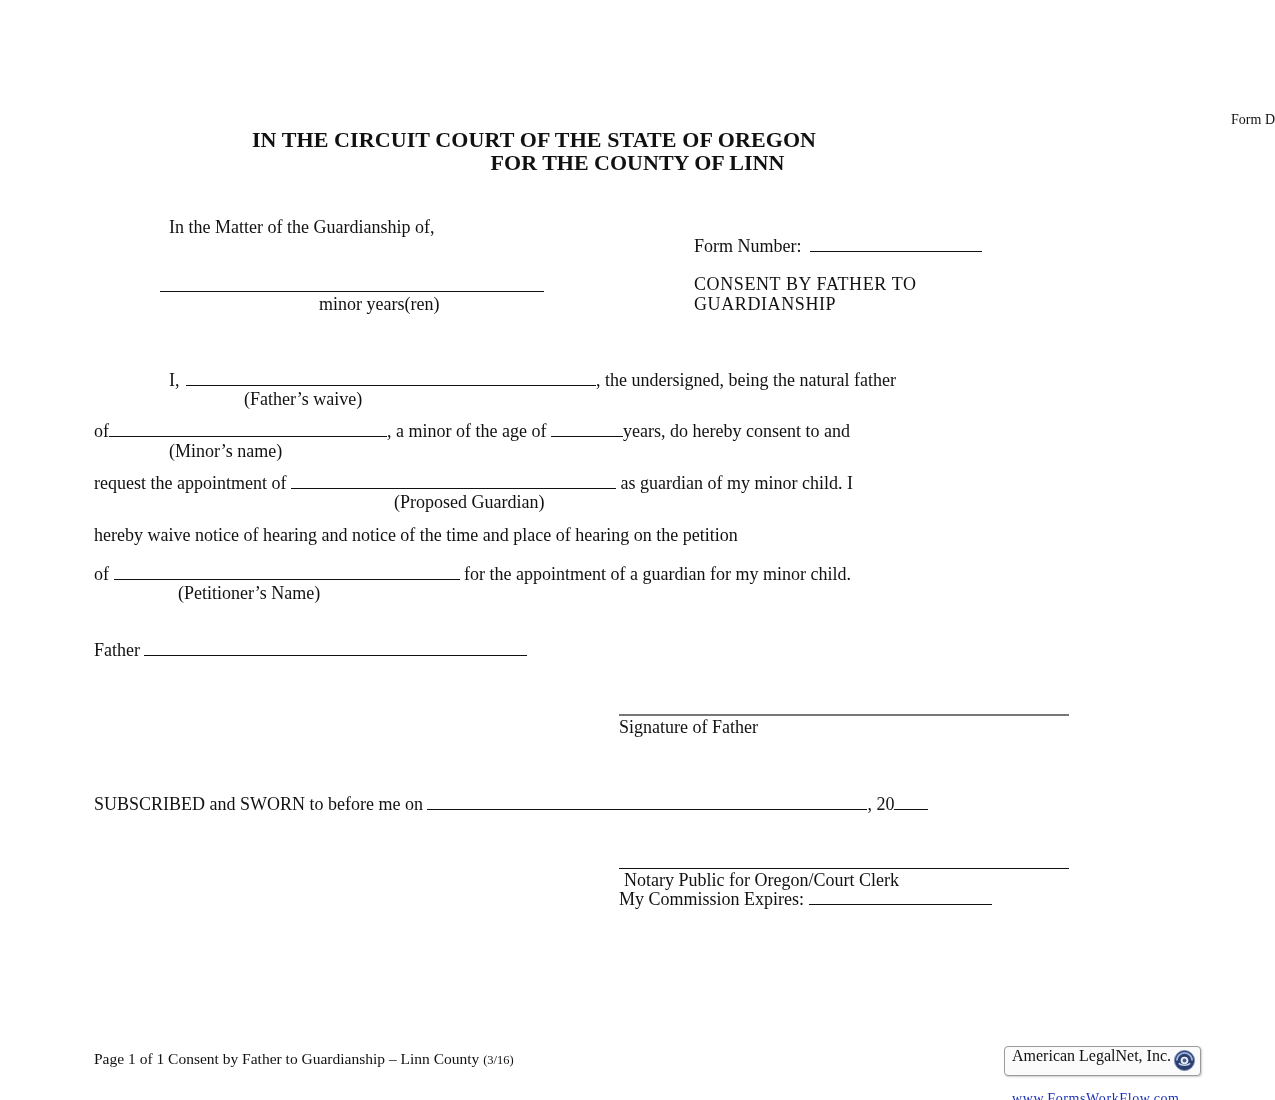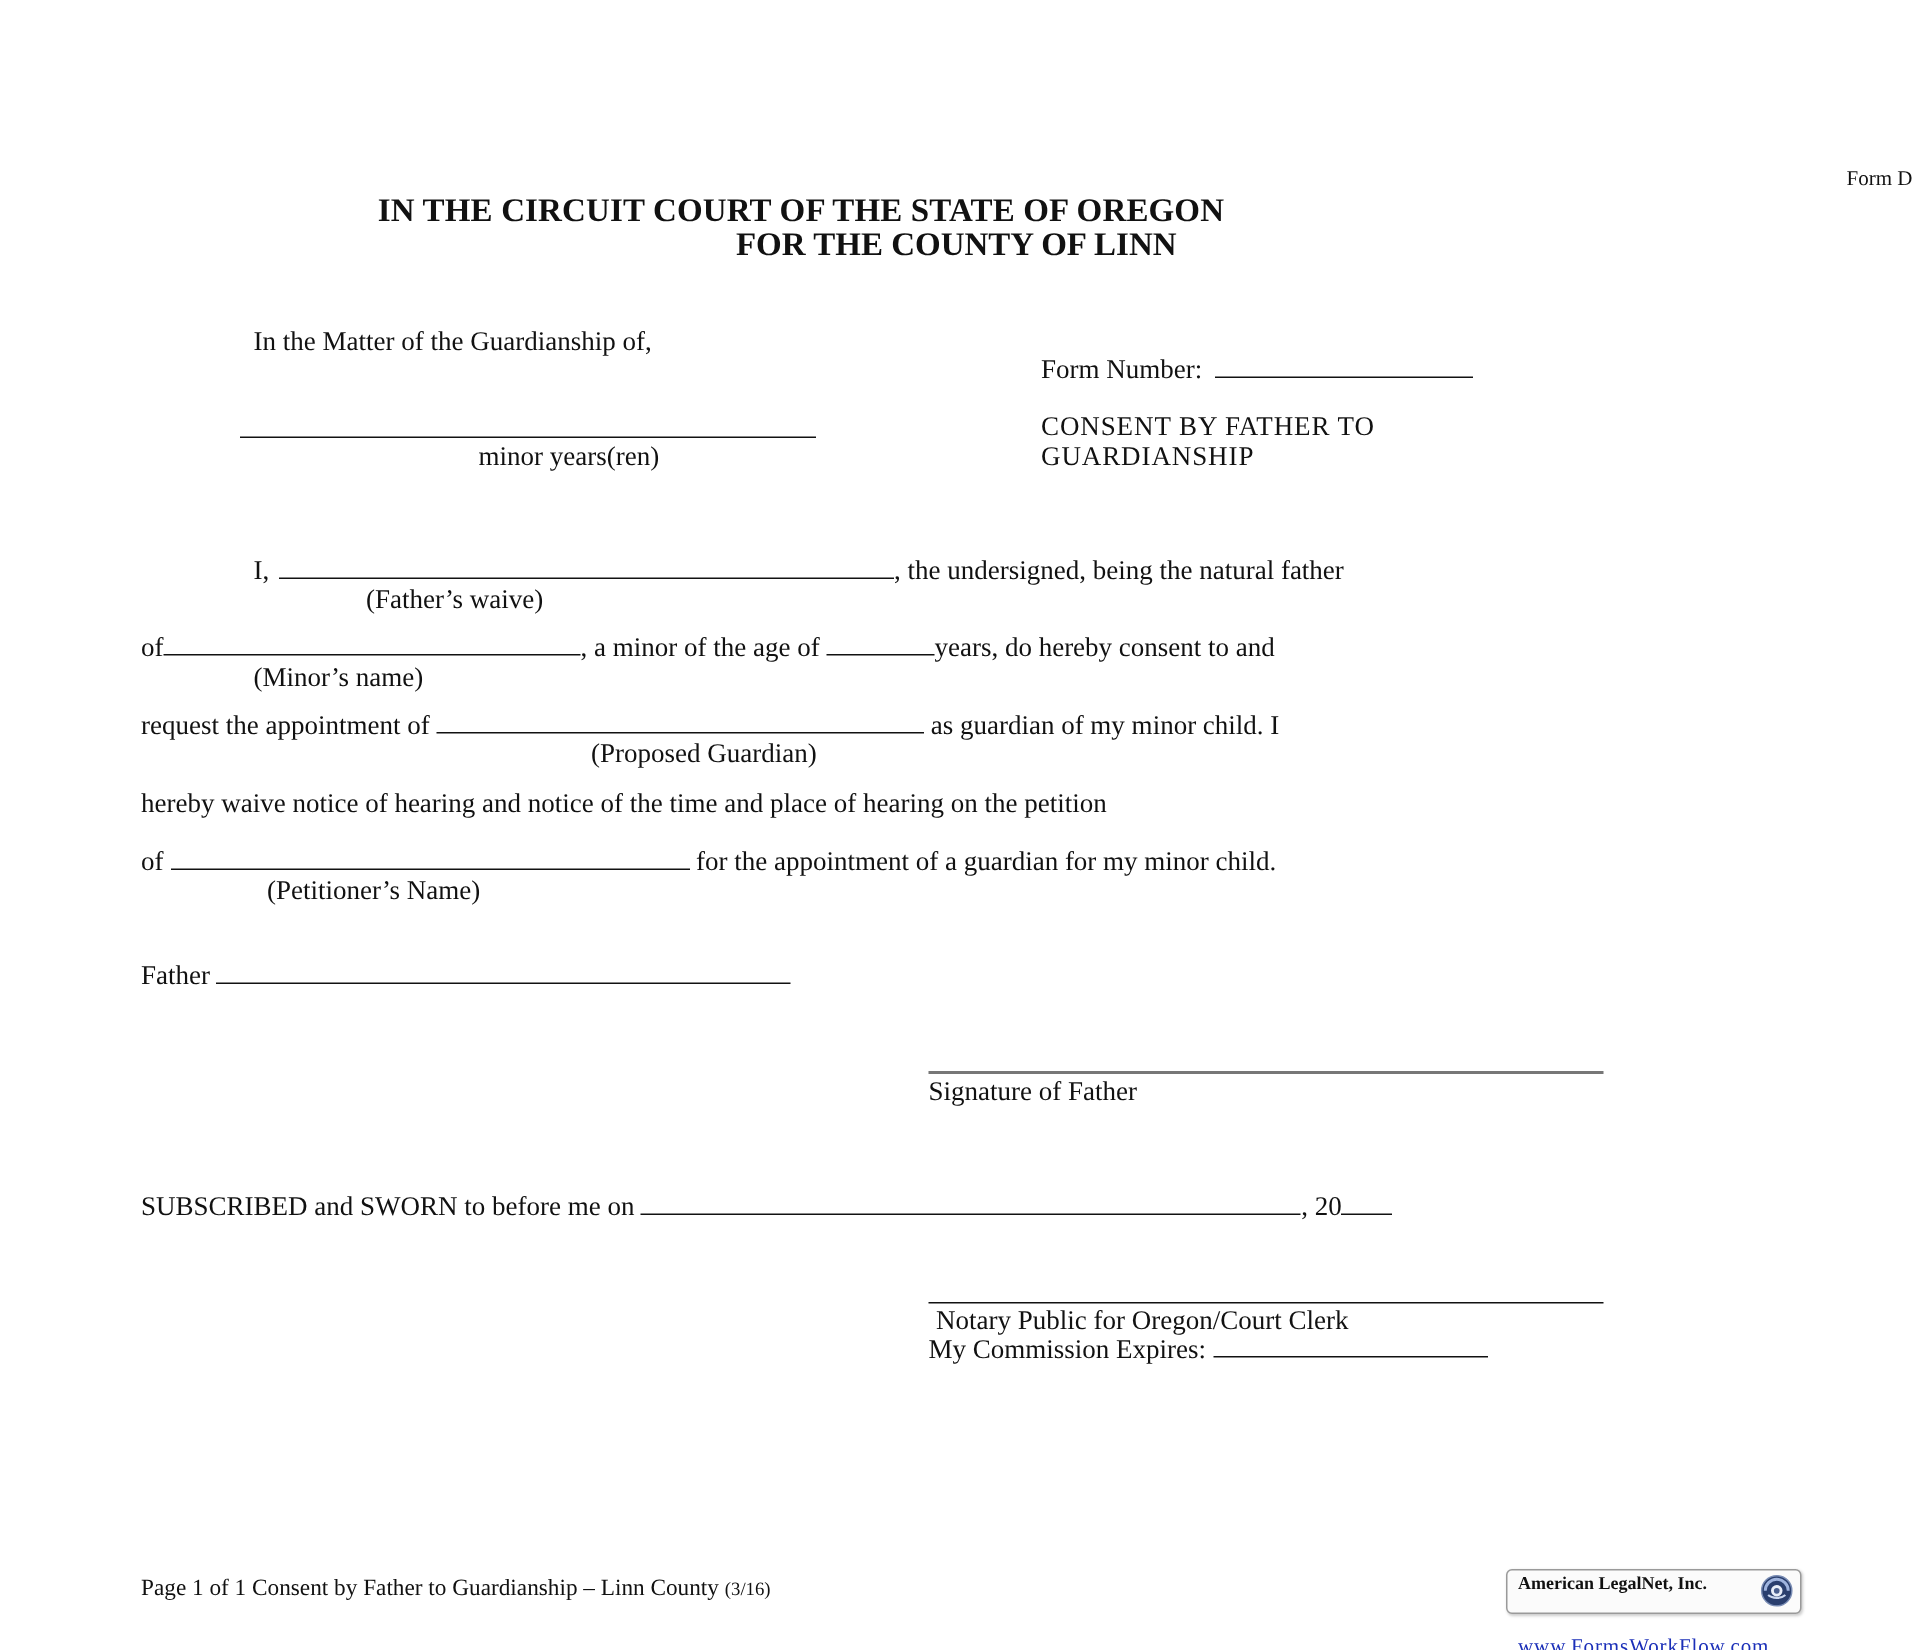--- a/index.html
+++ b/index.html
@@ -20,21 +20,21 @@
     .hr-gray { position: absolute; height: 0; border-top: 2px solid #777; }
 
     .footer { left: 94px; top: 1050px; font-size: 15.5px; line-height: 18px; }
     .footer small { font-size: 12.5px; }
 
     .badge {
       position: absolute; left: 1004px; top: 1046px; width: 195px; height: 28px;
       border: 1px solid #9a9a9a; border-radius: 4px; background: #fbfbfb;
       box-shadow: 1px 1px 2px #ccc;
     }
-    .badge .company { position: absolute; left: 7px; top: 3px; font-size: 12px; font-weight: bold; line-height: 11px; color: #111; }
+    .badge .company { position: absolute; left: 7px; top: 3px; font-size: 16px; font-weight: normal; line-height: 11px; color: #111; }
     .badge .url { position: absolute; left: 7px; top: 14px; font-size: 14px; line-height: 11px; color: #1b2fb8; text-decoration: underline; letter-spacing: 0.6px; margin-top: 32px; }
     .badge .globe { position: absolute; right: 4px; top: 2px; width: 23px; height: 23px; }
   </style>
 </head>
 <body>
 
 <div class="abs form-label">Form D</div>
 <div class="abs court-title">IN THE CIRCUIT COURT OF THE STATE OF OREGON</div>
 <div class="abs court-sub">FOR THE COUNTY OF LINN</div>
 

